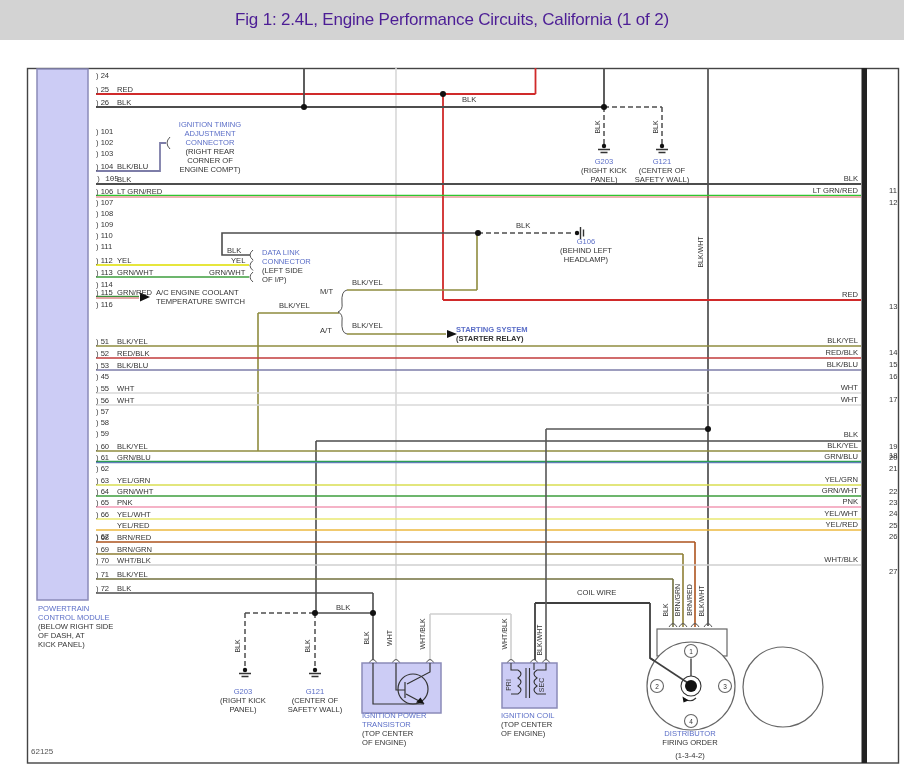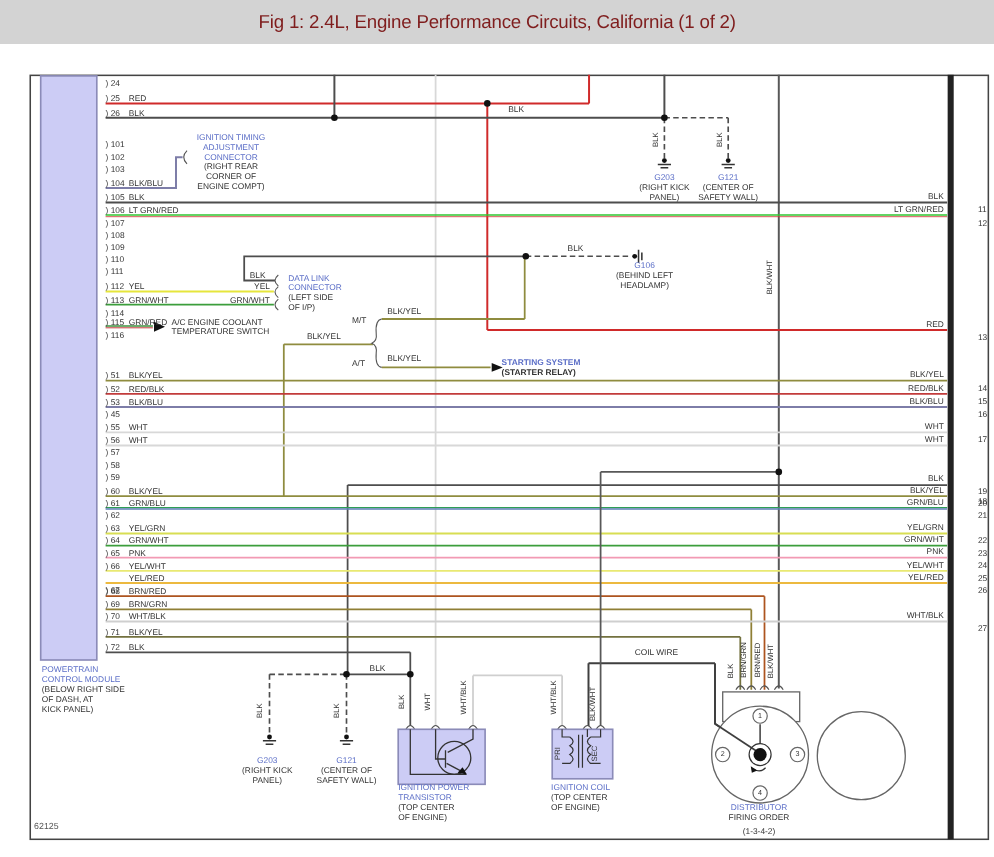--- a/index.html
+++ b/index.html
@@ -1,20 +1,20 @@
 <!DOCTYPE html>
 <html><head>
 <meta charset="utf-8">
 <style>
   html,body{margin:0;padding:0;background:#fff;}
   #stage{position:relative;width:904px;height:779px;background:#fff;overflow:hidden;
          font-family:"Liberation Sans", sans-serif;}
   #titlebar{position:absolute;left:0;top:0;width:904px;height:40px;background:#d3d3d3;
             display:flex;align-items:center;justify-content:center;}
-  #titlebar .t{font-size:17px;color:#7f1d1d;letter-spacing:-0.2px;}
+  #titlebar .t{font-size:17px;color:#4c1d95;letter-spacing:-0.2px;}
   svg{position:absolute;left:0;top:0;}
   .pin-num{position:absolute;left:96px;font-size:7.6px;color:#333;}
   .pin-num::before{content:") ";color:#444;}
   .pin-lbl{position:absolute;left:117px;font-size:7.6px;color:#333;white-space:pre;}
   .edge-lbl{position:absolute;right:46px;width:140px;text-align:right;font-size:7.6px;color:#333;}
   .edge-num{position:absolute;left:848px;font-size:7.6px;color:#333;padding-left:41px;}
   .inline-lbl{position:absolute;font-size:7.6px;color:#333;white-space:pre;}
   .rot-lbl{position:absolute;font-size:7px;color:#333;white-space:pre;
            transform:translate(-50%,-50%) rotate(-90deg);}
   .term-num{position:absolute;font-size:6.5px;color:#333;transform:translate(-50%,-50%);}
@@ -182,21 +182,21 @@
 
   <div>
 
   <span class="pin-num" style="top: 71px;">24</span>
       <span class="pin-num" style="top: 85px;">25</span>
       <span class="pin-num" style="top: 98px;">26</span>
       <span class="pin-num" style="top: 127px;">101</span>
       <span class="pin-num" style="top: 138px;">102</span>
       <span class="pin-num" style="top: 149px;">103</span>
       <span class="pin-num" style="top: 162px;">104</span>
-      <span class="pin-num" style="top: 175px;">105</span>
+      <span class="pin-num" style="top: 175px; font-family: Liberation Mono, monospace;">105</span>
       <span class="pin-num" style="top: 187px;">106</span>
       <span class="pin-num" style="top: 198px;">107</span>
       <span class="pin-num" style="top: 209px;">108</span>
       <span class="pin-num" style="top: 220px;">109</span>
       <span class="pin-num" style="top: 231px;">110</span>
       <span class="pin-num" style="top: 242px;">111</span>
       <span class="pin-num" style="top: 256px;">112</span>
       <span class="pin-num" style="top: 268px;">113</span>
       <span class="pin-num" style="top: 280px;">114</span>
       <span class="pin-num" style="top: 288px;">115</span>

